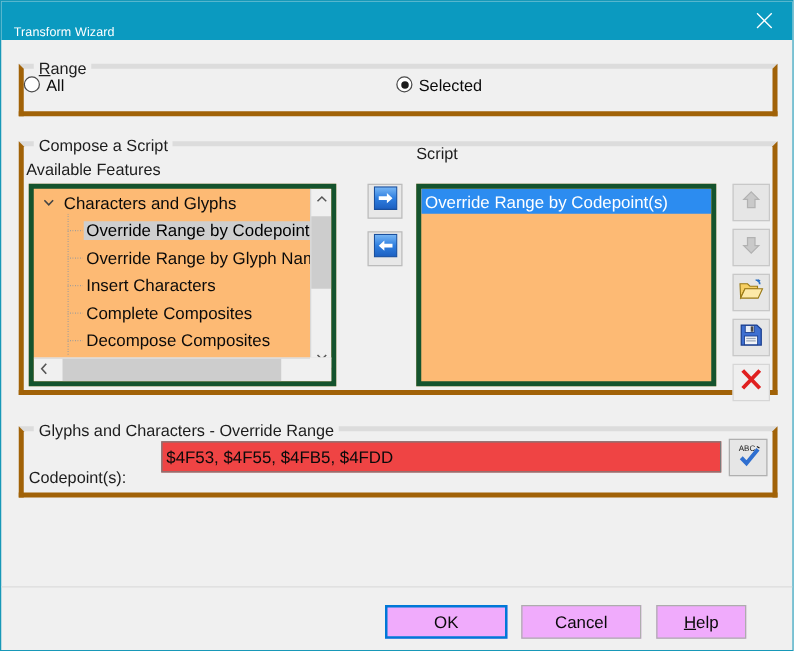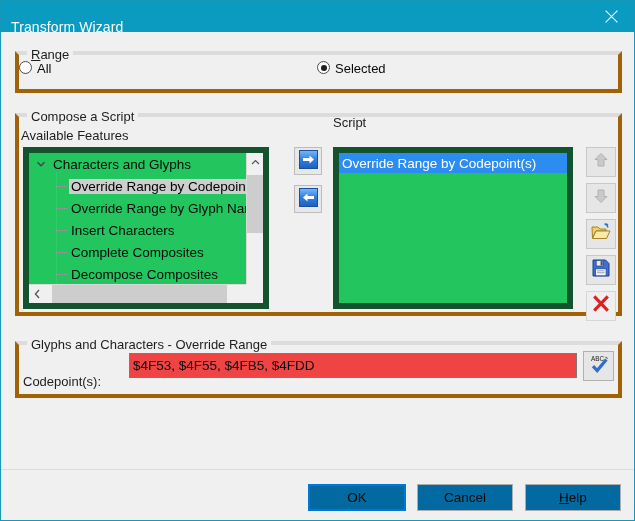--- a/index.html
+++ b/index.html
@@ -27,21 +27,21 @@
     position: absolute;
     left: 0; top: 0;
     width: 633px;
     height: 31px;
     background: #0b9ac0;
     display: flex;
     align-items: center;
   }
   .title-text {
     color: #ffffff;
-    font-size: 14px;
+    font-size: 10px;
     margin-left: 10px;
     letter-spacing: .1px;
     white-space: nowrap;
     margin-top: 20px;
   }
   .close-btn {
     position: absolute;
     right: 0; top: 0;
     width: 46px;
     height: 31px;
@@ -114,22 +114,22 @@
     white-space: nowrap;
   }
   #lbl-available { left: 20px;  top: 127px; }
   #lbl-script    { left: 332px; top: 114px; }
   #lbl-codepoint { left: 22px;  top: 358px; margin-top: 15px; }
 
   
   .listbox {
     position: absolute;
     box-sizing: border-box;
-    background: #22c55e;
-    border: 6px solid #14532d;
+    background: #fdba74;
+    border: 4px solid #14532d;
     overflow: hidden;
   }
   #tree-box   { left: 22px;  top: 146px; width: 246px; height: 162px; }
   #script-box { left: 332px; top: 146px; width: 240px; height: 162px; }
 
   
   .tree-viewport {
     position: absolute;
     left: 0; top: 0;
     width: 228px;
@@ -336,33 +336,33 @@
     top: 468px;
     width: 633px;
     height: 1px;
     background: #dcdcdc;
   }
   .dlg-btn {
     position: absolute;
     top: 483px;
     height: 27px;
     box-sizing: border-box;
-    background: #0369a1;
+    background: #f0abfc;
     border: 1px solid #adadad;
     font-family: "Liberation Sans", sans-serif;
     font-size: 13.5px;
     color: #0a0a0a;
     display: flex;
     align-items: center;
     justify-content: center;
     cursor: default;
   }
   #btn-ok     { left: 307px; width: 98px; border: 2px solid #0078d7; }
   #btn-cancel { left: 416px; width: 96px; }
-  #btn-help   { left: 524px; width: 96px; }
+  #btn-help   { left: 524px; width: 72px; }
   .accel { text-decoration: underline; }
 </style>
 </head>
 <body>
 
 <div id="dialog">
 
   <div class="titlebar">
     <span class="title-text">Transform Wizard</span>
     <div class="close-btn">

